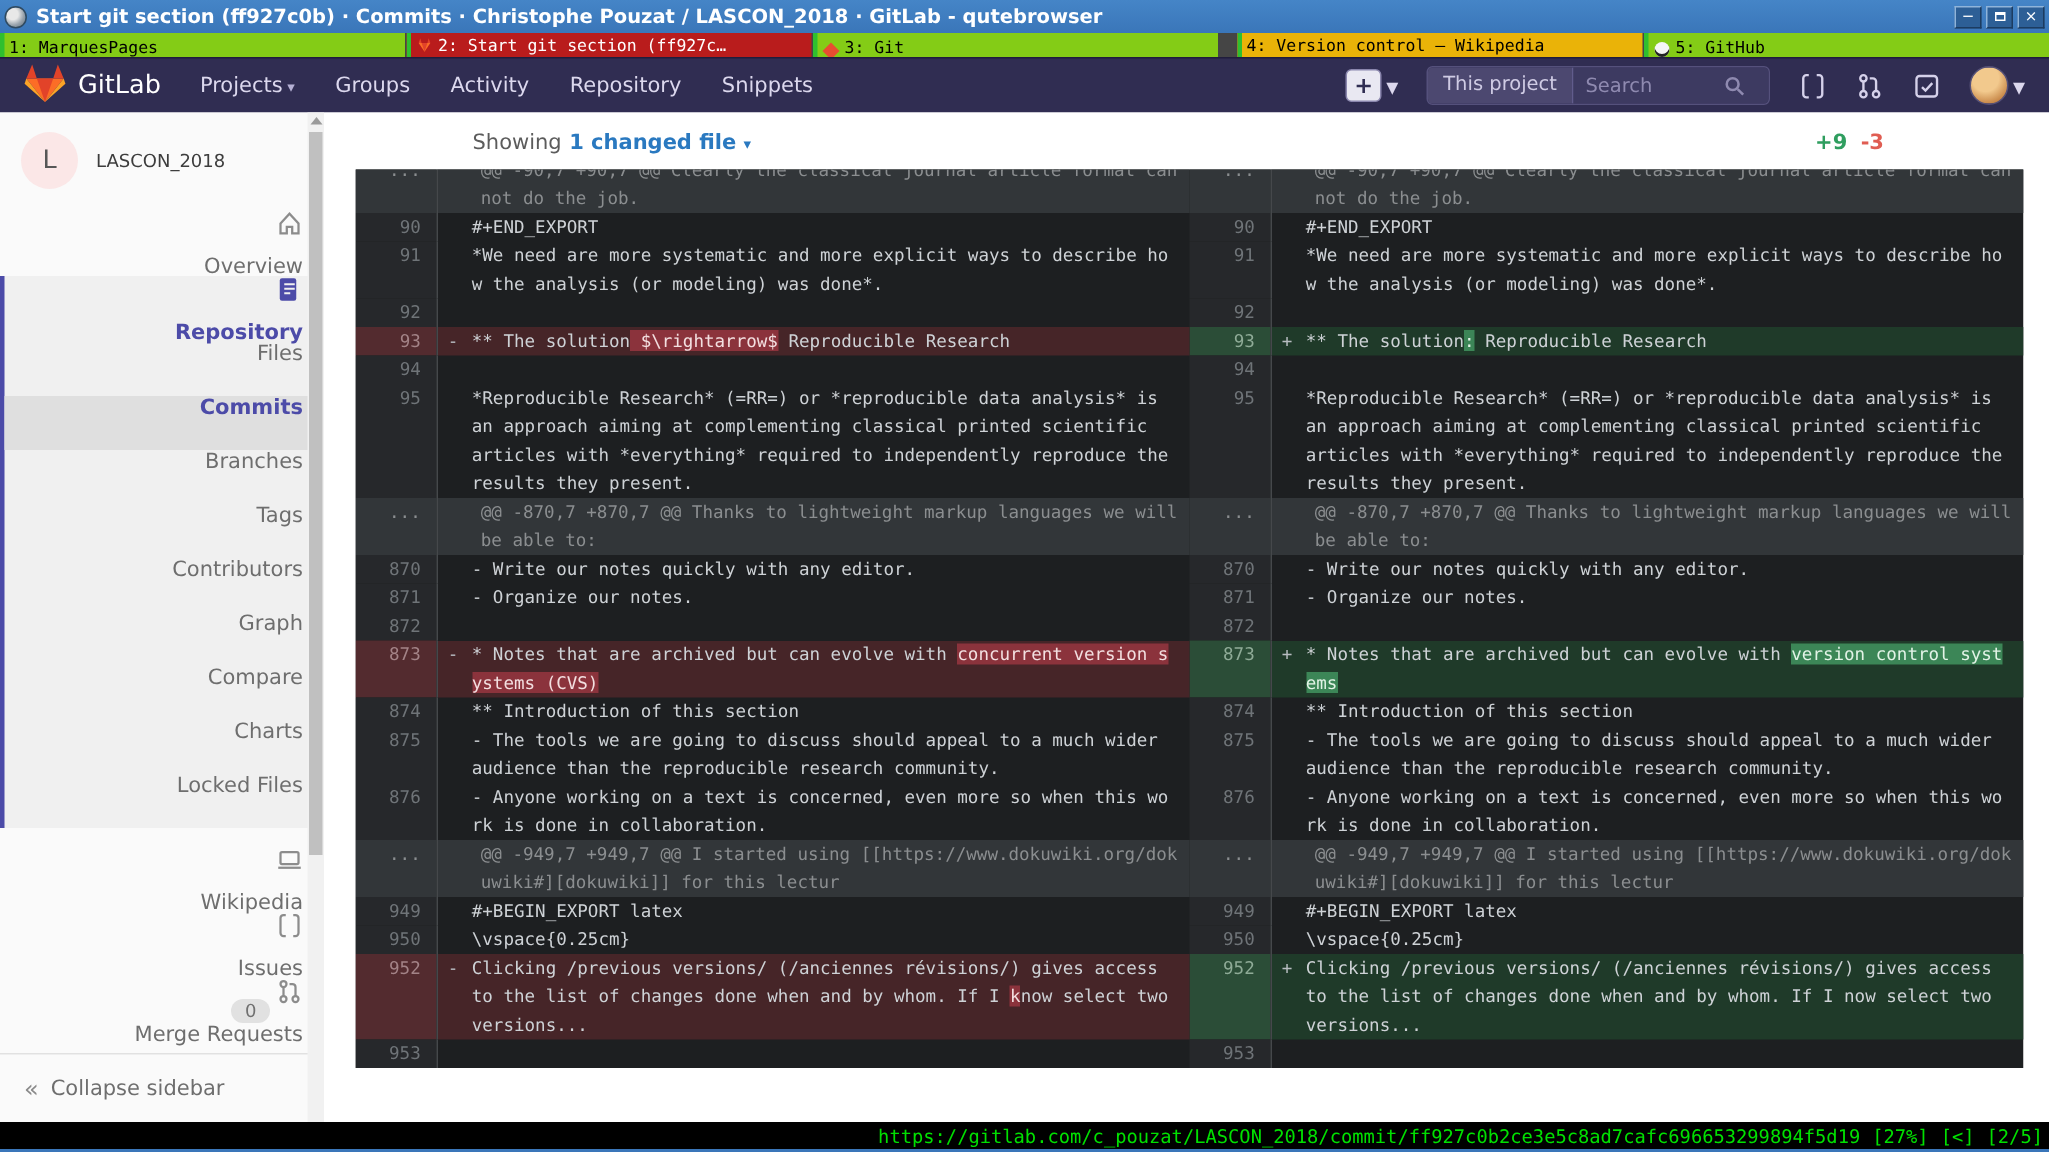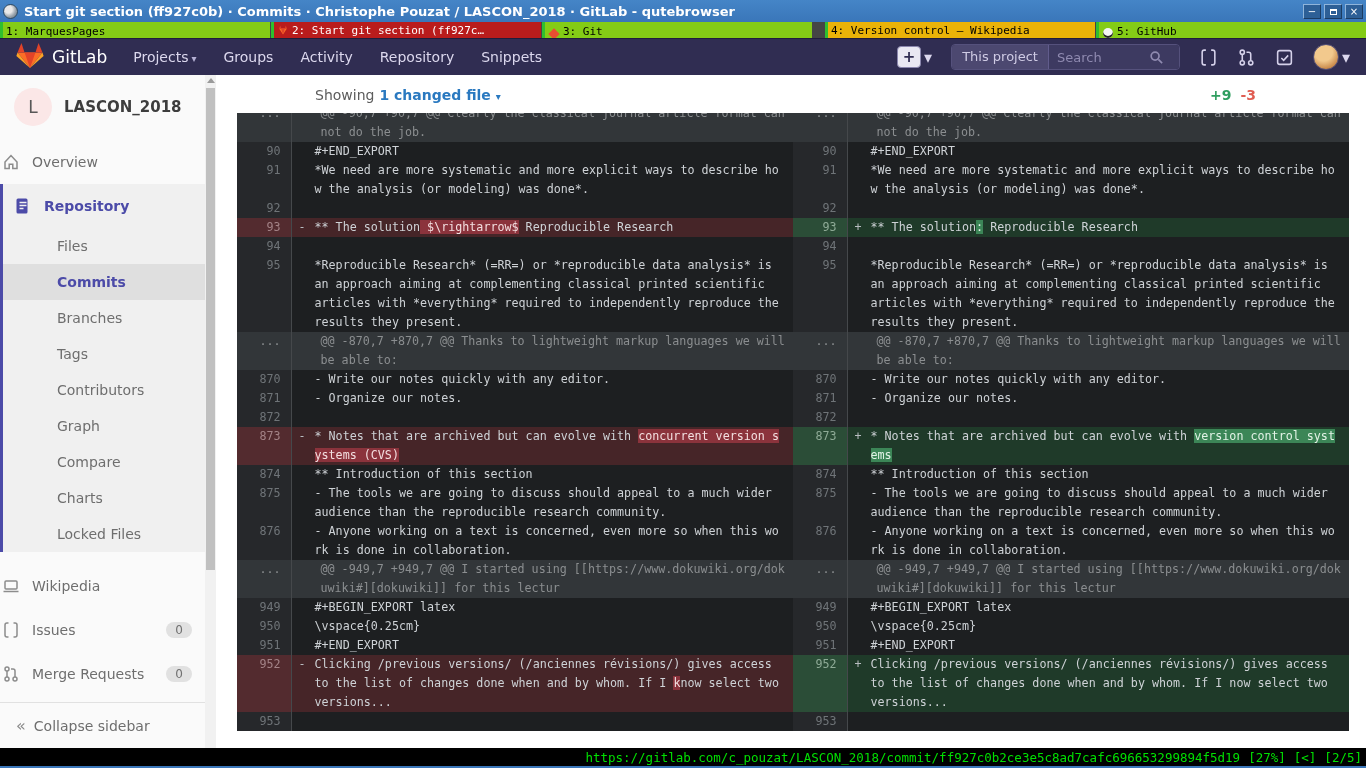--- a/index.html
+++ b/index.html
@@ -74,23 +74,23 @@
   .sb-scroll { position:absolute; top:0; right:0; width:11px; bottom:0;
     background:#f1f1f1; }
   .sb-arrow { display:block; margin:3px auto 0; width:0; height:0;
     border-left:4px solid transparent; border-right:4px solid transparent;
     border-bottom:5px solid #9a9a9a; }
   .sb-thumb { position:absolute; top:13px; left:1px; width:9px; height:482px;
     background:#c0c0c0; }
   .proj-head { display:flex; align-items:center; padding:13px 14px 14px; gap:12px; }
   .proj-avatar { width:38px; height:38px; border-radius:50%; background:#fbe7e7;
     color:#575757; font-size:17px; display:flex; align-items:center; justify-content:center; }
-  .proj-name { font-size:15px; font-weight:700; color:#3d3d3d; }
-  .sb-item { display:flex; align-items:center; gap:12px; padding:0 2px; height:44px;
-    cursor:pointer; }
+  .proj-name { font-size:12px; font-weight:400; color:#3d3d3d; }
+  .sb-item { display:flex; align-items:flex-end; gap:12px; padding:0 14px; height:44px;
+    cursor:pointer;flex-direction:column; }
   .sb-item svg { width:18px; height:18px; flex:none; }
   .sb-group { background:#f0f0f0; border-left:3px solid var(--sidebar_purple); }
   .sb-group .sb-item { padding-left:11px; }
   .sb-group .sb-sub { padding-left:54px; height:36px; }
   .sb-item.active-top { color:var(--sidebar_purple); font-weight:600; }
   .sb-sub.active-sub { background:#dfdfdf; color:var(--sidebar_purple); font-weight:600; }
   .sb-badge { margin-left:auto; margin-right:22px; background:#e1e1e1; color:#707070;
     font-size:12px; border-radius:9px; padding:1px 9px; font-weight:normal; }
   .sb-gap { height:12px; }
   .collapse-row { position:absolute; bottom:0; left:0; width:216px; height:46px;
@@ -461,26 +461,20 @@
               <td class="gut ctx">949</td>
               <td class="code ctx"><span>#+BEGIN_EXPORT latex</span></td>
             </tr>
             <tr>
               <td class="gut ctx">950</td>
               <td class="code ctx"><span>\vspace{0.25cm}</span></td>
               <td class="gut ctx">950</td>
               <td class="code ctx"><span>\vspace{0.25cm}</span></td>
             </tr>
             <tr>
-              <td class="gut ctx">951</td>
-              <td class="code ctx"><span>#+END_EXPORT</span></td>
-              <td class="gut ctx">951</td>
-              <td class="code ctx"><span>#+END_EXPORT</span></td>
-            </tr>
-            <tr>
               <td class="gut del">952</td>
               <td class="code del"><span class="marker">-</span><span><span>Clicking /previous versions/ (/anciennes révisions/) gives access to the list of changes done when and by whom. If I </span><span class="hl">k</span><span>now select two versions...</span></span></td>
               <td class="gut add">952</td>
               <td class="code add"><span class="marker">+</span><span><span>Clicking /previous versions/ (/anciennes révisions/) gives access to the list of changes done when and by whom. If I now select two versions...</span></span></td>
             </tr>
             <tr>
               <td class="gut ctx">953</td>
               <td class="code ctx"><span>&nbsp;</span></td>
               <td class="gut ctx">953</td>
               <td class="code ctx"><span>&nbsp;</span></td>

